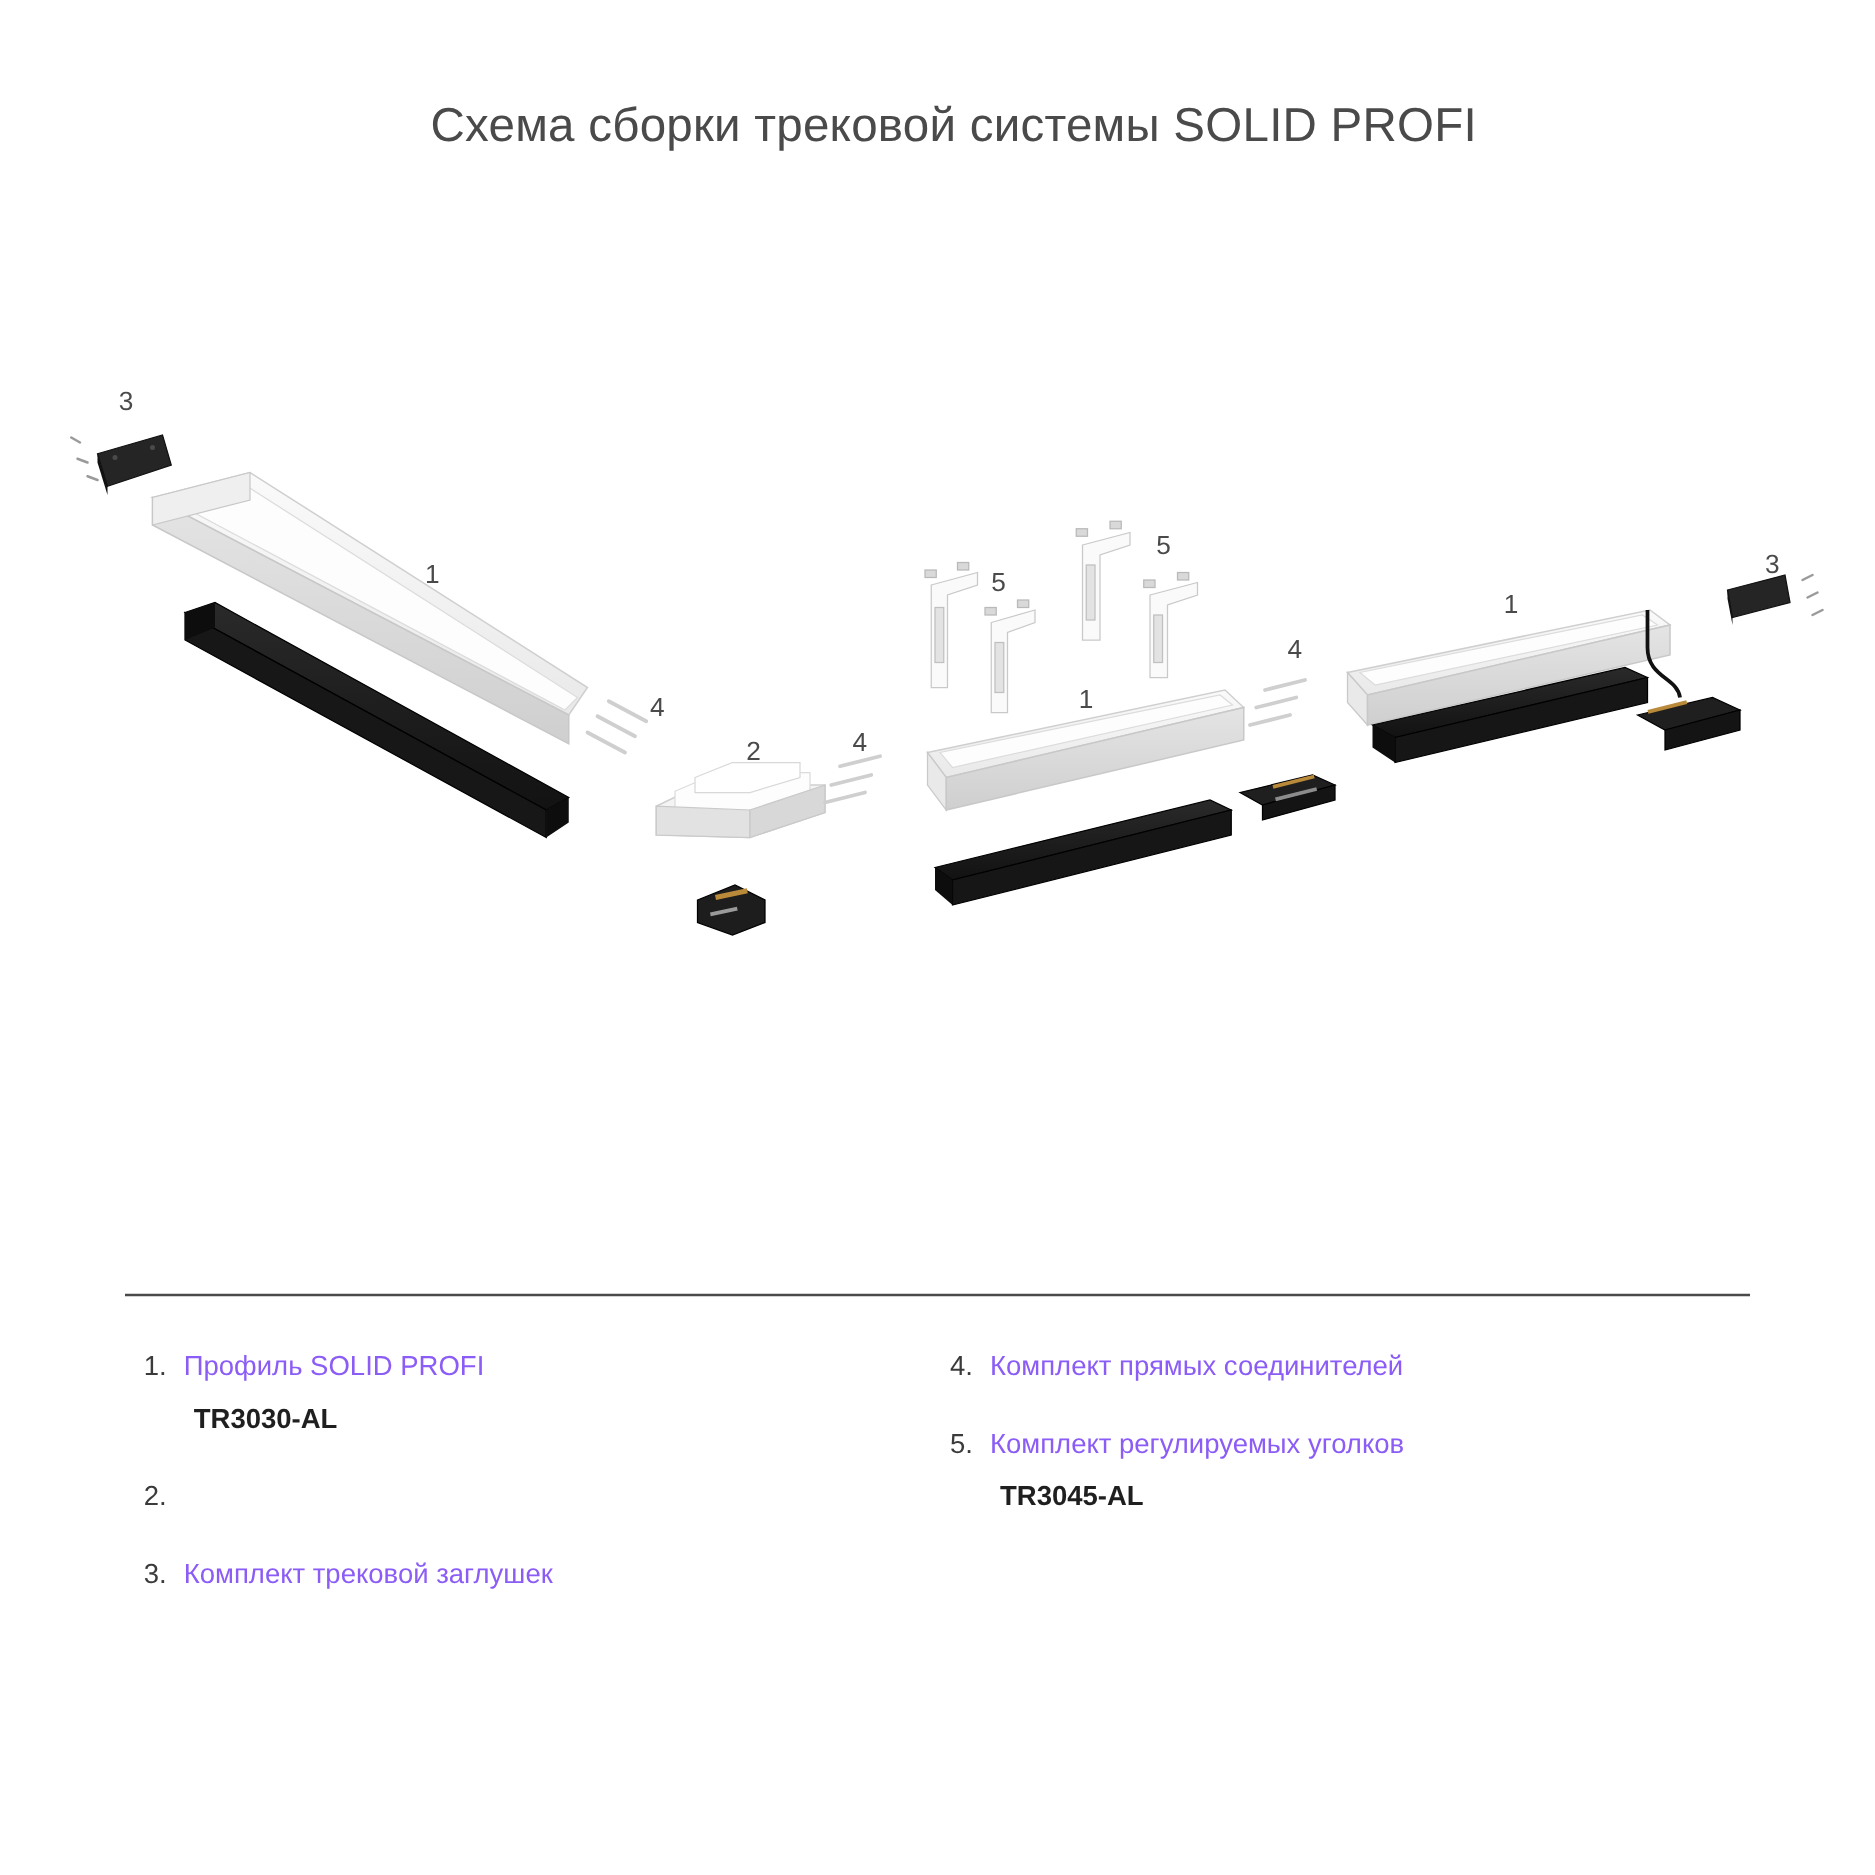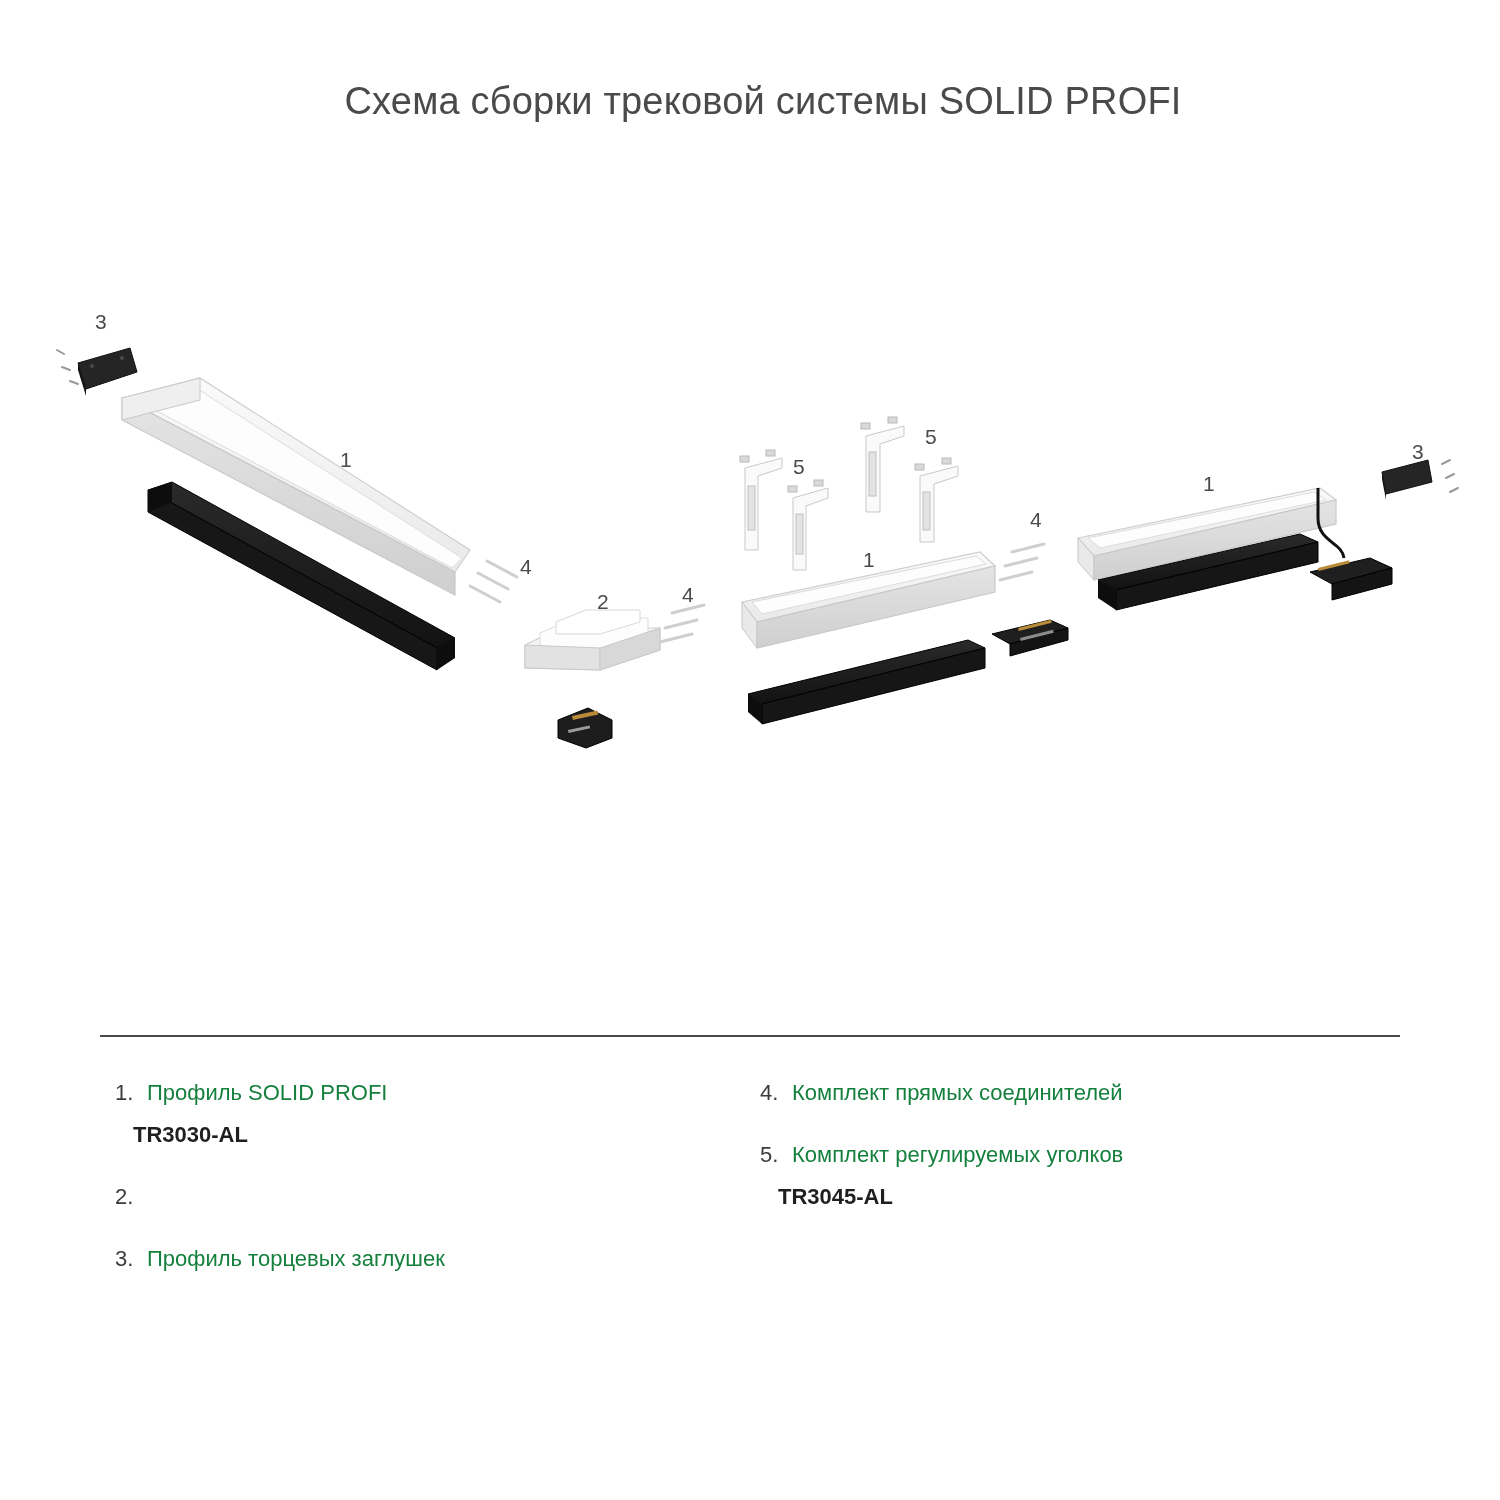--- a/index.html
+++ b/index.html
@@ -68,25 +68,25 @@
     color: #3b3b3b;
   }
   .legend-num {
     width: 32px;
     flex: 0 0 32px;
     font-size: 22px;
     color: #3b3b3b;
   }
   .legend-name {
     font-size: 22px;
-    color: #15803d;
+    color: #8b5cf6;
   }
   .legend-code {
     margin-top: 16px;
-    margin-left: 18px;
+    margin-left: 40px;
     font-size: 22px;
     font-weight: bold;
     color: #1f1f1f;
   }
   
   .legend-wrap {
     position: absolute;
     top: 1080px;
     left: 115px;
     width: 1300px;
@@ -289,21 +289,21 @@
 
     <div class="legend-item">
       <div class="legend-line">
         <span class="legend-num">2.</span>
       </div>
     </div>
 
     <div class="legend-item">
       <div class="legend-line">
         <span class="legend-num">3.</span>
-        <span class="legend-name">Профиль торцевых заглушек</span>
+        <span class="legend-name">Комплект трековой заглушек</span>
       </div>
     </div>
 
   </div>
 
   <div class="col-right">
 
     <div class="legend-item">
       <div class="legend-line">
         <span class="legend-num">4.</span>

